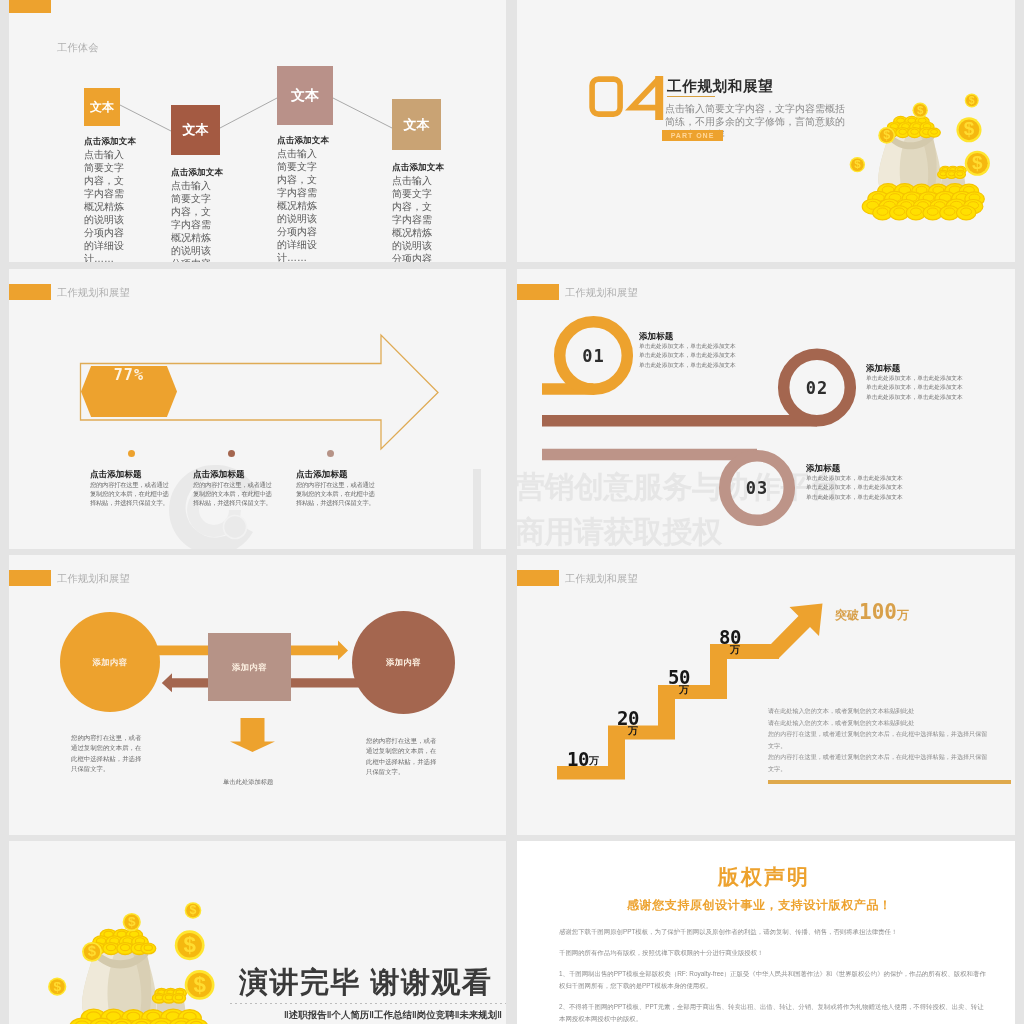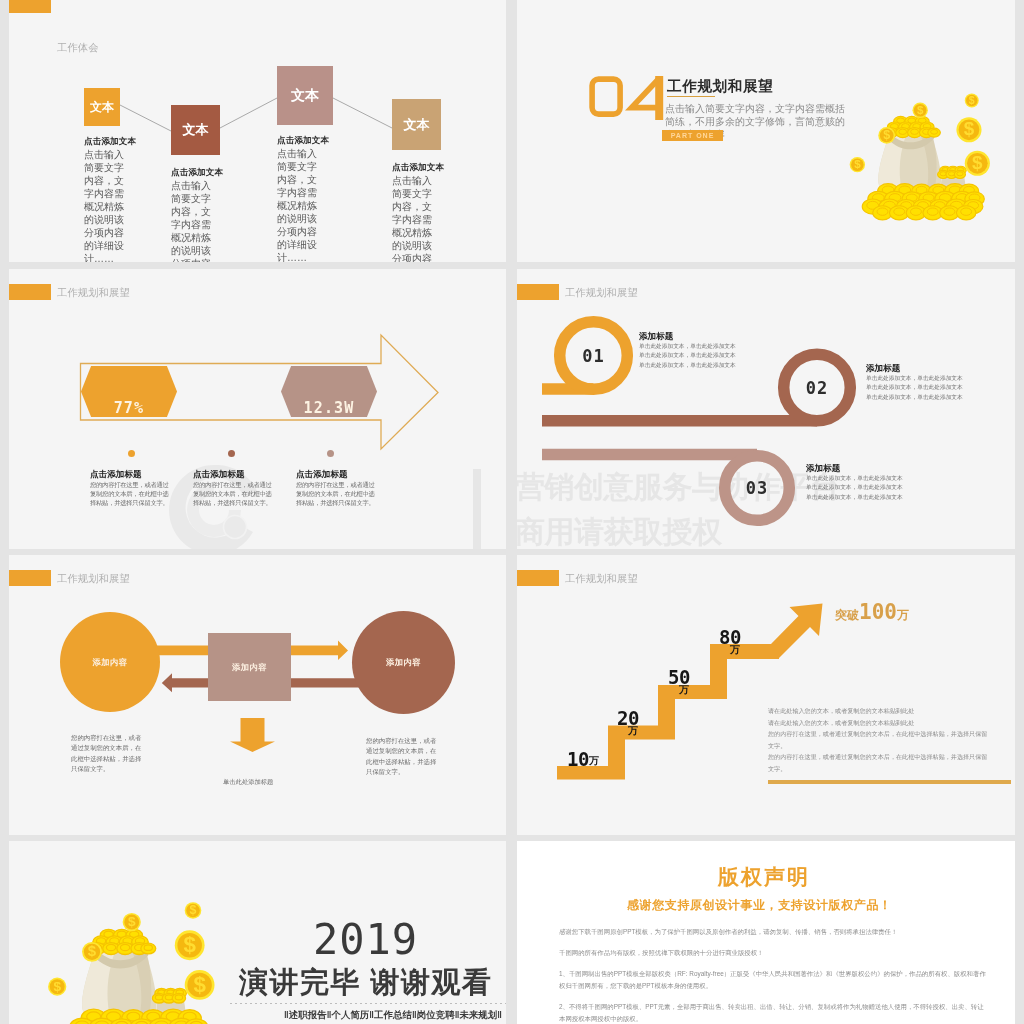--- a/index.html
+++ b/index.html
@@ -40,21 +40,21 @@
   
   .s5-circ{position:absolute;border-radius:50%;display:flex;align-items:center;justify-content:center;color:#fcefe0;font-size:8.3px;font-weight:bold;letter-spacing:.4px;}
   .s5-rect{position:absolute;display:flex;align-items:center;justify-content:center;color:#fcefe0;font-size:8.3px;font-weight:bold;letter-spacing:.4px;}
   .s5-p{position:absolute;color:#6a6a6a;font-size:6.4px;line-height:10.4px;white-space:pre;}
   .s5-cap{position:absolute;color:#6a6a6a;font-size:6.3px;white-space:nowrap;}
   
   .s4-num{position:absolute;display:flex;align-items:center;justify-content:center;font-family:"DejaVu Sans Mono",monospace;font-size:17px;font-weight:bold;color:#2d2d2d;letter-spacing:1px;}
   .s4-h{position:absolute;font-weight:bold;color:#1f1f1f;font-size:8.6px;white-space:nowrap;}
   .s4-p{position:absolute;color:#707070;font-size:5.7px;line-height:9.4px;white-space:pre-line;}
   
-  .s3-hex{position:absolute;display:flex;align-items:flex-end;justify-content:center;color:#fdf3e3;font-size:15px;font-weight:bold;letter-spacing:1.2px;font-family:"DejaVu Sans Mono",monospace;clip-path:polygon(10.5% 0,89.5% 0,100% 50%,89.5% 100%,10.5% 100%,0 50%);}
+  .s3-hex{position:absolute;display:flex;align-items:flex-start;justify-content:center;color:#fdf3e3;font-size:15px;font-weight:bold;letter-spacing:1.2px;font-family:"DejaVu Sans Mono",monospace;clip-path:polygon(10.5% 0,89.5% 0,100% 50%,89.5% 100%,10.5% 100%,0 50%);}
   .s3-dot{position:absolute;border-radius:50%;width:7px;height:7px;}
   .s3-h{position:absolute;font-weight:bold;color:#1f1f1f;font-size:8.6px;white-space:nowrap;}
   .s3-p{position:absolute;color:#6a6a6a;font-size:6.3px;line-height:9.2px;letter-spacing:-0.25px;white-space:pre;}
   
   .s2-head{position:absolute;font-weight:bold;color:#2b2b2b;font-size:14.6px;letter-spacing:.6px;white-space:nowrap;}
   .s2-rule{position:absolute;background:#d8a040;height:1.4px;}
   .s2-sub{position:absolute;color:#8a8a8a;font-size:10px;line-height:13px;}
   .s2-part{position:absolute;background:#eda22e;display:flex;align-items:center;justify-content:center;color:#ffd79a;font-size:7px;letter-spacing:1px;font-weight:bold;overflow:hidden;}
 
   
@@ -242,23 +242,20 @@
   <div class="slide" style="left:9px;top:269px;width:497px;height:280px;">
     <div class="hdr-box" style="left:0px;top:15px;width:42px;height:16px;"></div>
     <div class="hdr-txt" style="left:48px;top:17px;">工作规划和展望</div>
 
     <svg style="position:absolute;left:0;top:0;" width="497" height="280">
       <path d="M 71.5 94.5 L 372 94.5 L 372 66 L 429 123.5 L 372 180 L 372 151 L 71.5 151 Z" fill="none" stroke="#dfab55" stroke-width="1.3"></path>
     </svg>
 
     <div class="s3-hex" style="left:72px;top:97px;width:96px;height:51px;background:#eda22e;">
         <span>77%</span>
-      </div>
-    <div class="s3-hex" style="left:272px;top:97px;width:96px;height:51px;background:#b69387;">
-        <span>12.3W</span>
       </div>
 
     <div class="s3-dot" style="left:119px;top:181px;background:#eda22e;"></div>
     <div class="s3-dot" style="left:219px;top:181px;background:#a4664f;"></div>
     <div class="s3-dot" style="left:318px;top:181px;background:#b69387;"></div>
 
     <div class="s3-h" style="left:81px;top:200px;">点击添加标题</div>
     <div class="s3-p" style="left:81px;top:211px;width:86px;">您的内容打在这里，或者通过
 复制您的文本后，在此框中选
 择粘贴，并选择只保留文字。</div>
@@ -472,21 +469,20 @@
           <circle cx="64" cy="88" r="9.8" fill="#f5b810"></circle>
           <text x="64" y="93.4" font-size="18.0" font-weight="bold" fill="#ffdc30" text-anchor="middle">$</text>
           <circle cx="194" cy="128" r="18" fill="#ffe52e"></circle>
           <circle cx="194" cy="128" r="14.8" fill="#f5b810"></circle>
           <text x="194" y="136.1" font-size="27.0" font-weight="bold" fill="#ffdc30" text-anchor="middle">$</text>
           <circle cx="22" cy="130" r="11" fill="#ffe52e"></circle>
           <circle cx="22" cy="130" r="9.0" fill="#f5b810"></circle>
           <text x="22" y="134.9" font-size="16.5" font-weight="bold" fill="#ffdc30" text-anchor="middle">$</text>
         </g>
       </svg>
-    <div class="s7-year" style="left:304px;top:74px;">2019</div>
     <div class="s7-title" style="left:230px;top:122px;">演讲完毕 谢谢观看</div>
     <div class="s7-dash" style="left:221px;top:162px;width:290px;"></div>
     <div class="s7-tags" style="left:246px;top:168px;padding-left:29px;">‖述职报告‖个人简历‖工作总结‖岗位竞聘‖未来规划‖</div>
   </div>
 
   <div class="slide" style="left:517px;top:841px;width:498px;height:190px;">
     <div class="s8-title" style="left:201px;top:22px;">版权声明</div>
     <div class="s8-sub" style="left:110px;top:56px;">感谢您支持原创设计事业，支持设计版权产品！</div>
     <div class="s8-p" style="left:42px;top:85px;width:418px;">感谢您下载千图网原创PPT模板，为了保护千图网以及原创作者的利益，请勿复制、传播、销售，否则将承担法律责任！</div>
     <div class="s8-p" style="left:42px;top:106px;width:418px;">千图网的所有作品均有版权，按照优禅下载权限的十分进行商业版授权！</div>

